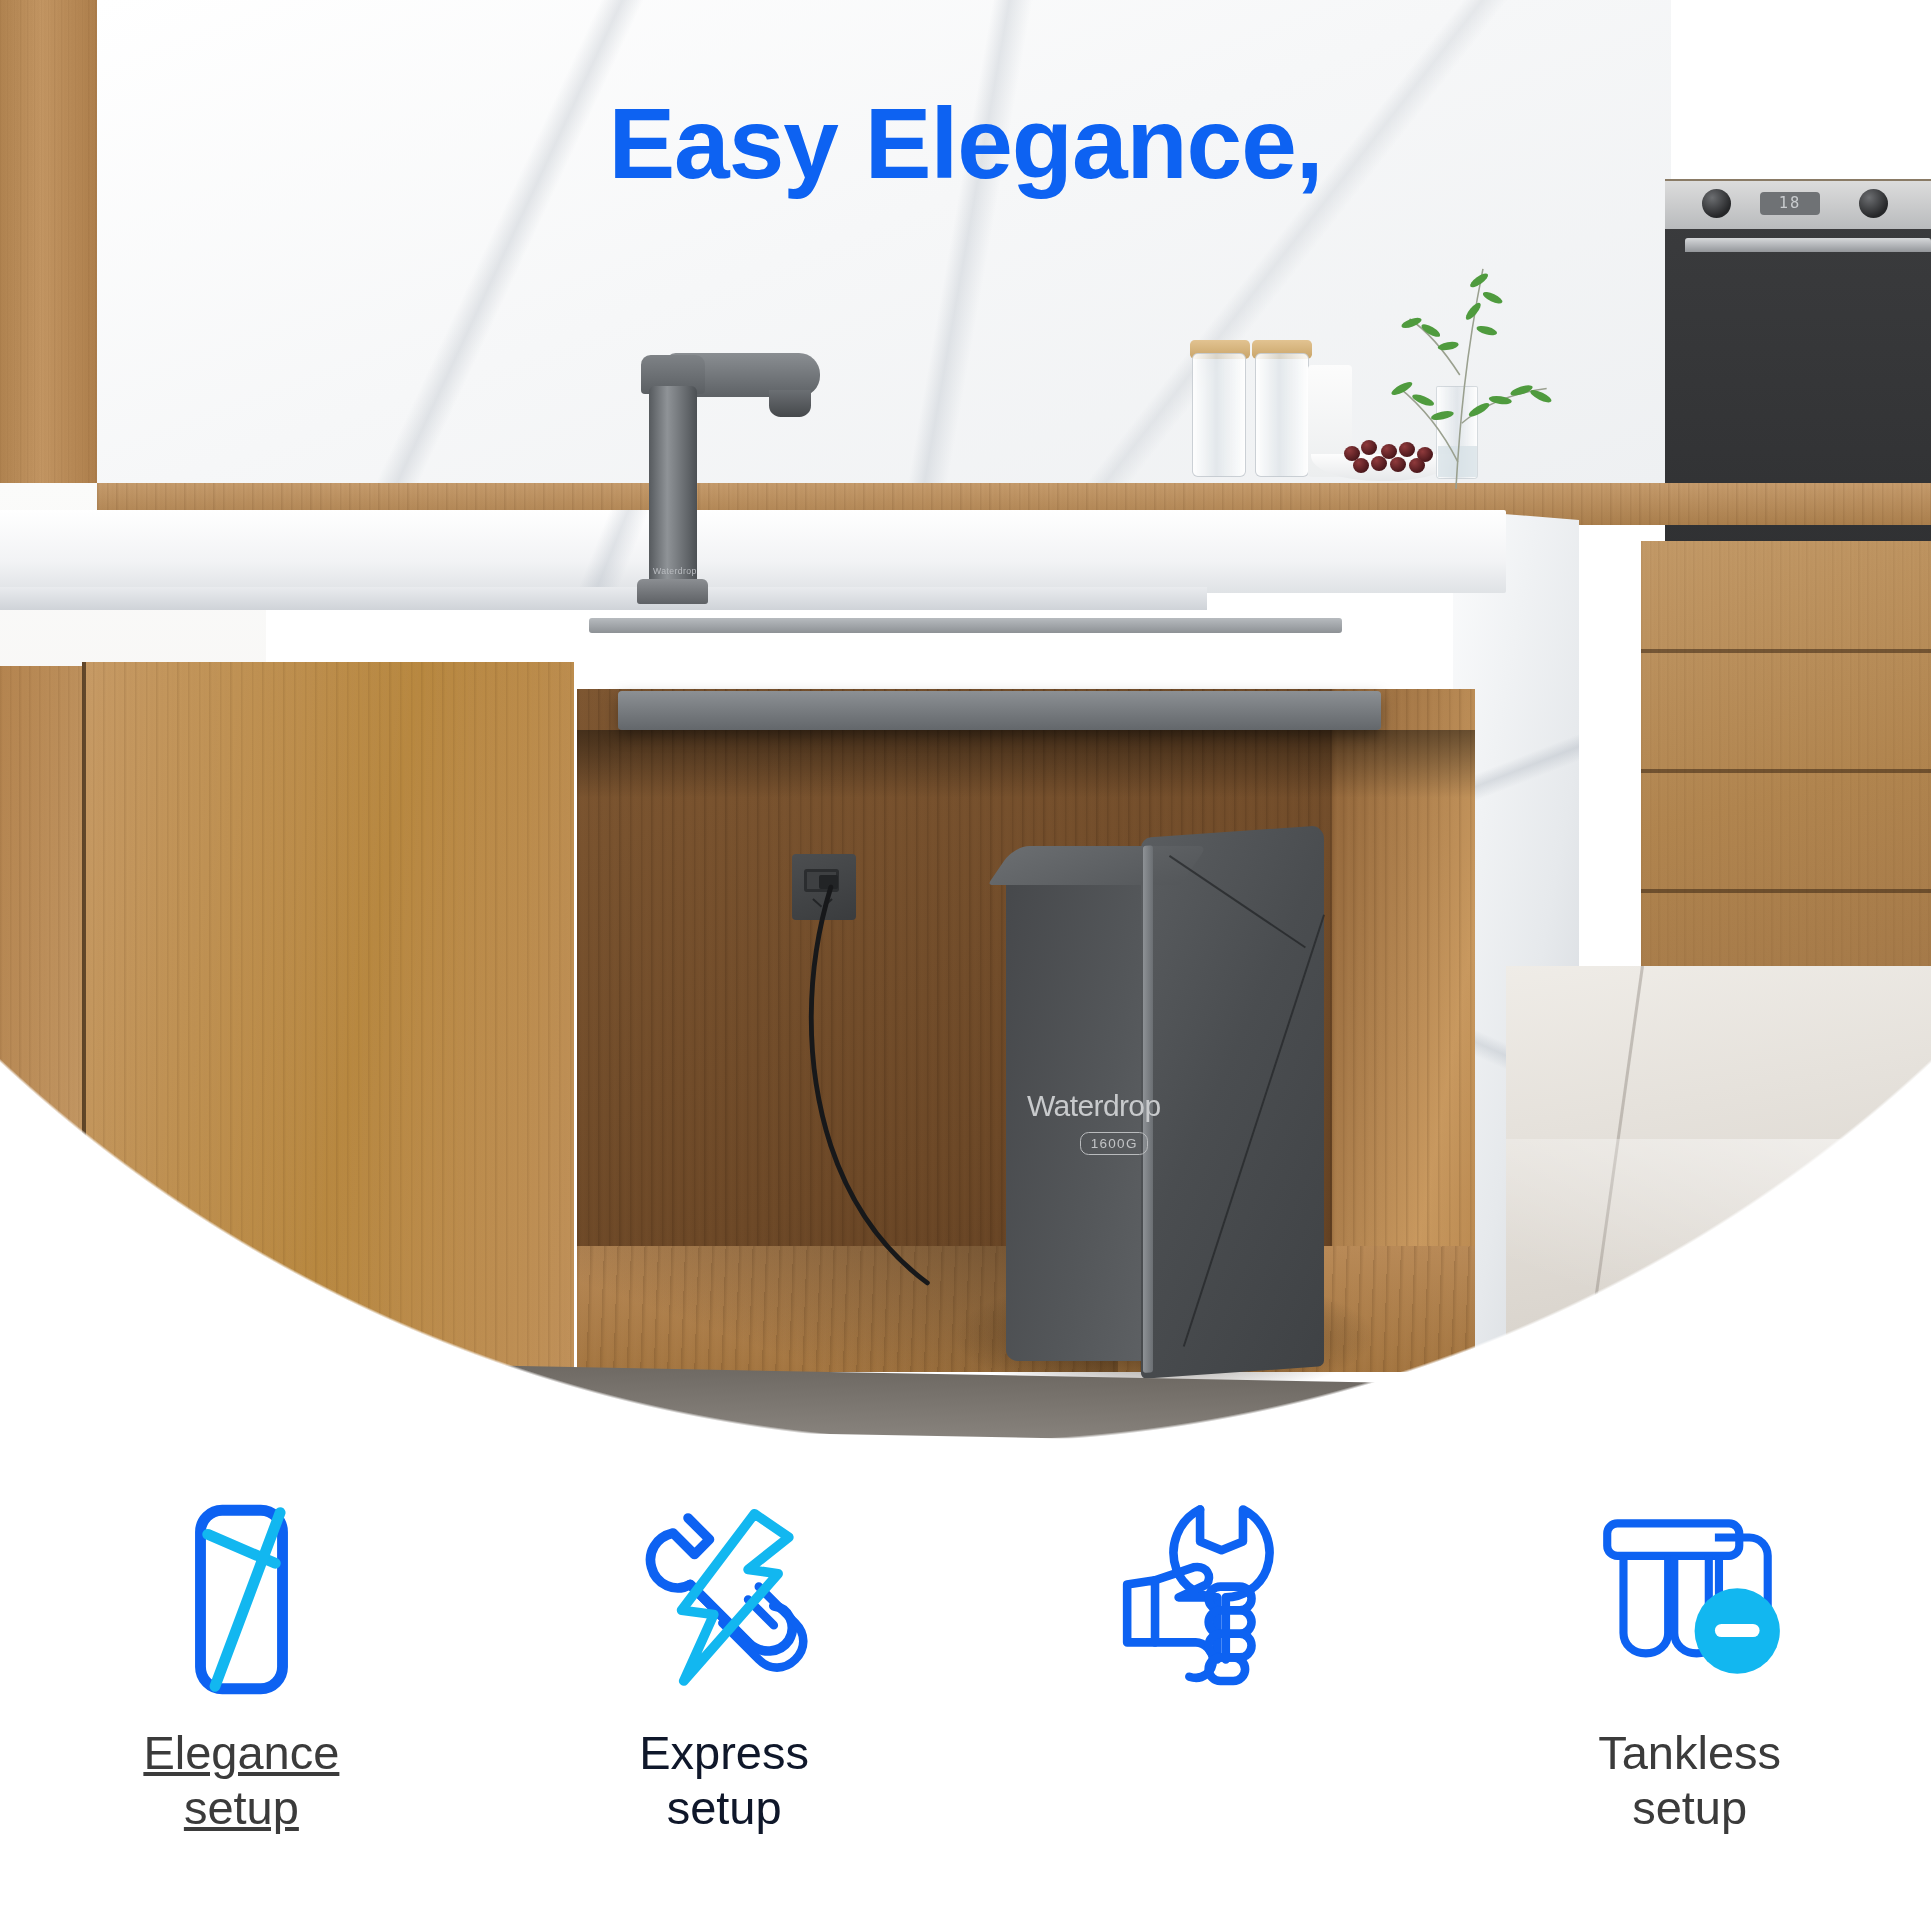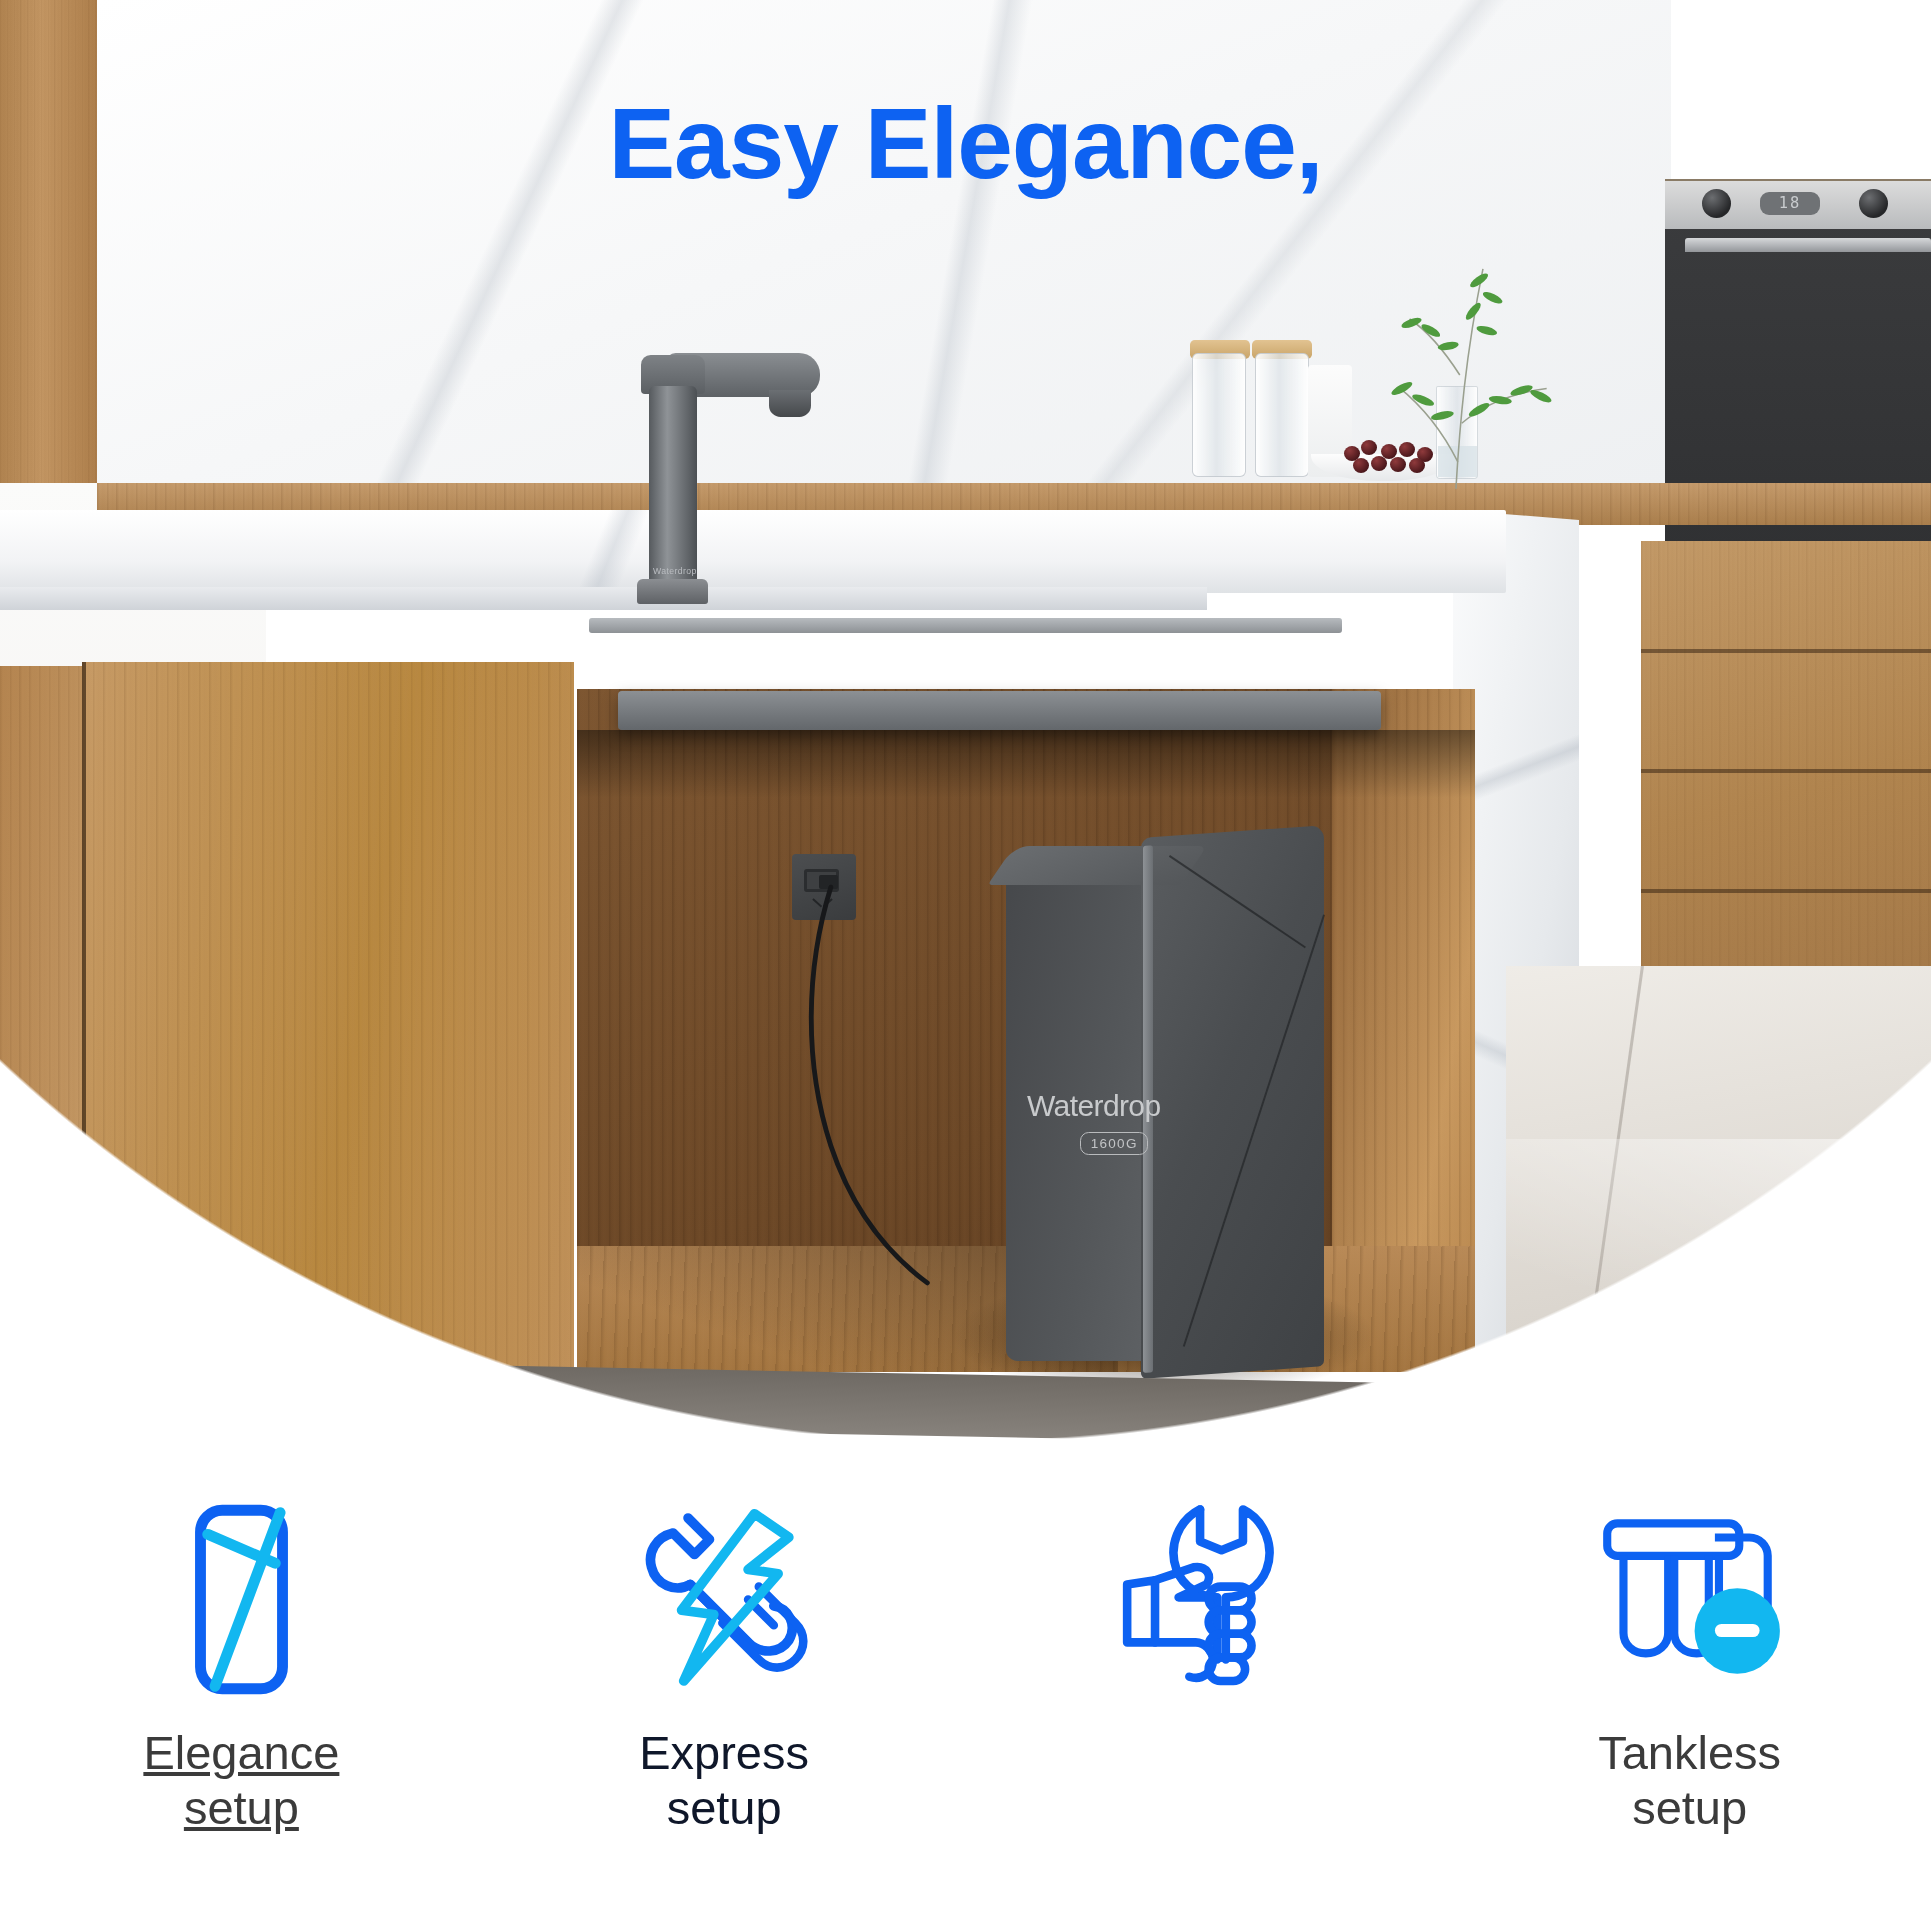--- a/index.html
+++ b/index.html
@@ -32,21 +32,21 @@
   #upper-left {
     position:absolute; left:0; top:0; width:104px; height:483px;
     background:
       repeating-linear-gradient(90deg, rgba(120,80,40,.14) 0px, rgba(120,80,40,0) 1.9px, rgba(160,115,65,.10) 3.9px, rgba(120,80,40,0) 6.8px),
       linear-gradient(90deg,#b08350,#c39663 40%,#ab7c49);
   }
 
   
   #oven-body { position:absolute; left:1665px; top:179px; width:266px; height:406px; background:linear-gradient(180deg,#3b3c3e,#2f3032); }
   #oven-panel { position:absolute; left:1665px; top:179px; width:266px; height:50px; background:linear-gradient(180deg,#dcdcdc,#b9bbbd); border-top:2.9px solid #8a7b66; }
-  #oven-display { position:absolute; left:1760px; top:192px; width:60px; height:23px; background:#6f7275; border-radius:9px;
+  #oven-display { position:absolute; left:1760px; top:192px; width:60px; height:23px; background:#6f7275; border-radius:4px;
                   color:#c9cccf; font-size:15.4px; line-height:23px; text-align:center; letter-spacing:1.9px; font-family:"DejaVu Sans Mono", monospace; }
   .oven-knob { position:absolute; top:189px; width:29px; height:29px; border-radius:50%; background:radial-gradient(circle at 35% 30%,#6c6e71,#252628 70%); }
   #oven-knob-l { left:1702px; }
   #oven-knob-r { left:1859px; }
   #oven-handle { position:absolute; left:1685px; top:238px; width:246px; height:13.5px; background:linear-gradient(180deg,#d6d8da,#93969a); border-radius:2.9px 2.9px 0 0; }
 
   
   #right-cabinets {
     position:absolute; left:1641px; top:541px; width:290px; height:454px;
     background:

